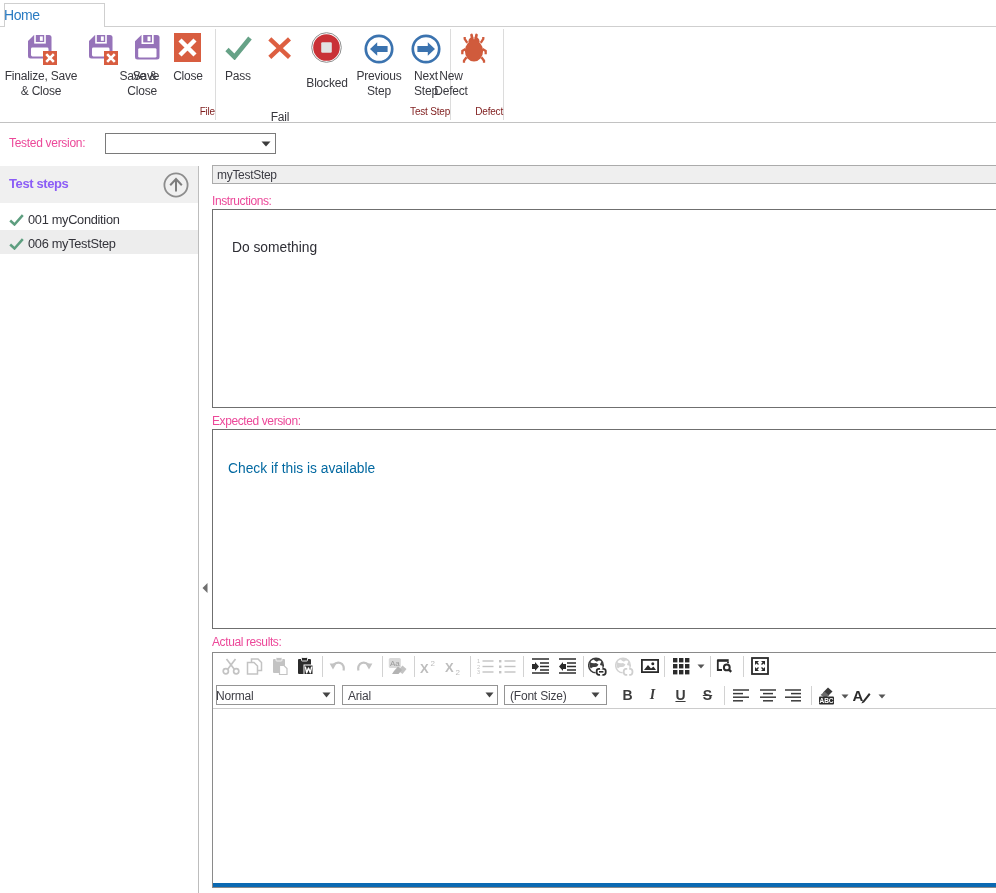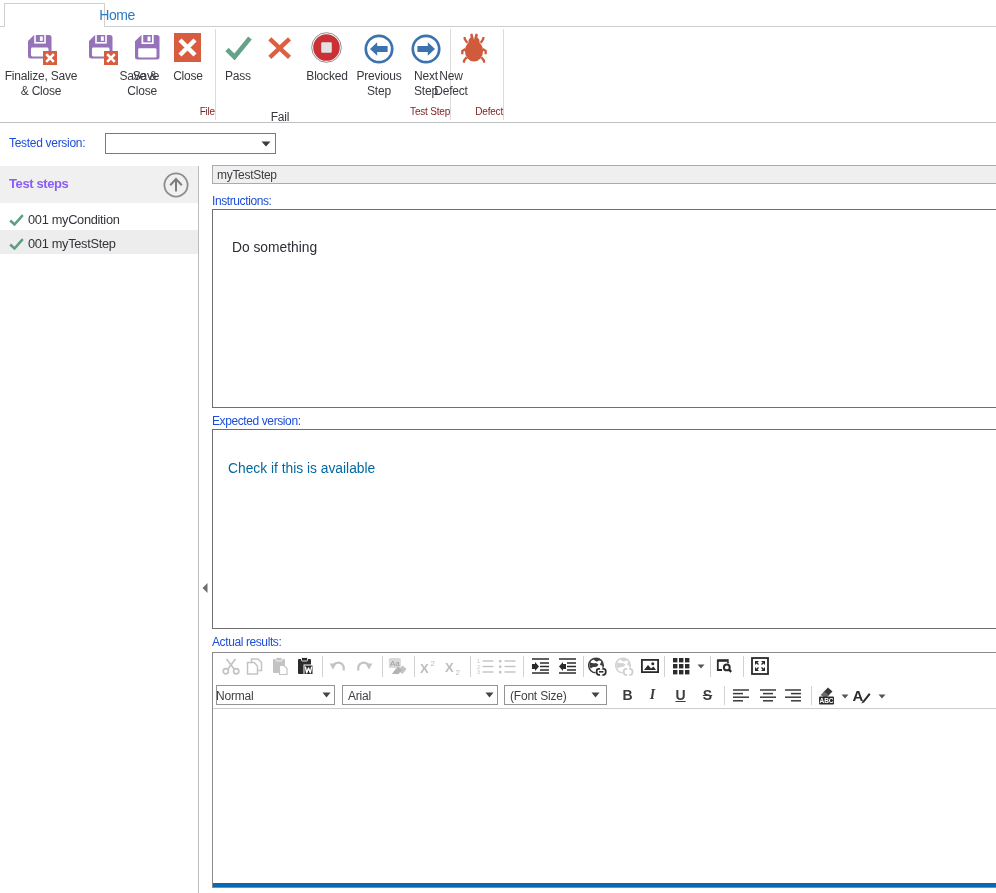--- a/index.html
+++ b/index.html
@@ -1,28 +1,28 @@
 <!DOCTYPE html>
 <html><head>
 <meta charset="utf-8">
 <style>
   html,body{margin:0;padding:0;}
   body{width:996px;height:893px;background:#fff;font-family:"Liberation Sans",sans-serif;position:relative;overflow:hidden;}
   .abs{position:absolute;}
-  .lbl{position:absolute;font-size:12px;color:#1d4ed8;letter-spacing:-0.3px;text-align:right;}
+  .lbl{position:absolute;font-size:12px;color:#ec4899;letter-spacing:-0.3px;text-align:right;}
   .btnlbl{position:absolute;font-size:12px;color:#38383e;text-align:center;line-height:15px;letter-spacing:-0.2px;}
   .grplbl{position:absolute;top:106px;font-size:10px;color:#7f1d1d;text-align:right;letter-spacing:-0.2px;}
   svg{position:absolute;display:block;}
 </style>
 </head>
 <body>
 
 <div class="abs" style="left:0;top:26px;width:996px;height:1px;background:#cfcfcf;"></div>
 <div class="abs" style="left:4px;top:3px;width:101px;height:24px;background:#fff;border:1px solid #cfcfcf;border-bottom:none;box-sizing:border-box;"></div>
-<div class="abs" style="left:4px;top:7px;width:101px;text-align:right;font-size:14px;color:#2a7bc2;letter-spacing:-0.4px;padding-left:30px;">Home</div>
+<div class="abs" style="left:4px;top:7px;width:101px;text-align:left;font-size:14px;color:#2a7bc2;letter-spacing:-0.4px;">Home</div>
 
 <div class="abs" style="left:0;top:121.5px;width:996px;height:1px;background:#c2c2c2;"></div>
 <div class="abs" style="left:215px;top:29px;width:1px;height:91px;background:#dcdcdc;"></div>
 <div class="abs" style="left:450px;top:29px;width:1px;height:91px;background:#dcdcdc;"></div>
 <div class="abs" style="left:503px;top:29px;width:1px;height:91px;background:#dcdcdc;"></div>
 <div class="grplbl" style="left:0;width:215px;">File</div>
 <div class="grplbl" style="left:216px;width:234px;">Test Step</div>
 <div class="grplbl" style="left:451px;width:52px;">Defect</div>
 
 <svg style="left:27px;top:34px;" width="30" height="31" viewBox="0 0 30 31">
@@ -70,21 +70,21 @@
 <svg style="left:268px;top:37px;" width="23" height="22" viewBox="0 0 23 22">
   <path d="M1.8 1.8 L21.5 20.3 M21.5 1.8 L1.8 20.3" stroke="#dd5f41" stroke-width="4.4"></path>
 </svg>
 <div class="btnlbl" style="left:225px;top:69px;width:110px;margin-top:41px;">Fail</div>
 
 <svg style="left:311px;top:32px;" width="31" height="31" viewBox="0 0 31 31">
   <circle cx="15.5" cy="15.5" r="14.8" fill="none" stroke="#8f8f8f" stroke-width="1"></circle>
   <circle cx="15.5" cy="15.5" r="13.3" fill="#c93136"></circle>
   <rect x="10.2" y="10.2" width="10.6" height="10.6" rx="1.2" fill="#e2e2e2"></rect>
 </svg>
-<div class="btnlbl" style="left:272px;top:69px;width:110px;">Blocked</div>
+<div class="btnlbl" style="left:272px;top:76px;width:110px;">Blocked</div>
 
 <svg style="left:364px;top:34px;" width="30" height="30" viewBox="0 0 30 30">
   <circle cx="15" cy="15" r="13.2" fill="none" stroke="#3b73af" stroke-width="2.7"></circle>
   <path d="M6 15 L13.2 8.3 L13.2 12 L23.6 12 L23.6 18 L13.2 18 L13.2 21.7 Z" fill="#3b73af"></path>
 </svg>
 <div class="btnlbl" style="left:324px;top:69px;width:110px;">Previous<br>Step</div>
 
 <svg style="left:411px;top:34px;" width="30" height="30" viewBox="0 0 30 30">
   <circle cx="15" cy="15" r="13.2" fill="none" stroke="#3b73af" stroke-width="2.7"></circle>
   <path d="M24 15 L16.8 8.3 L16.8 12 L6.4 12 L6.4 18 L16.8 18 L16.8 21.7 Z" fill="#3b73af"></path>
@@ -127,21 +127,21 @@
 </svg>
 
 <svg style="left:9px;top:214px;" width="15" height="12" viewBox="0 0 15 12">
     <path d="M1.2 6.5 L5.5 10.5 L13.8 1.2" stroke="#5d9e7f" stroke-width="2.5" fill="none"></path>
   </svg>
 <div class="abs" style="left:28px;top:212px;font-size:12.8px;color:#33333a;letter-spacing:-0.3px;">001 myCondition</div>
 <div class="abs" style="left:0;top:230px;width:198px;height:24px;background:#ededed;"></div>
 <svg style="left:9px;top:238px;" width="15" height="12" viewBox="0 0 15 12">
     <path d="M1.2 6.5 L5.5 10.5 L13.8 1.2" stroke="#5d9e7f" stroke-width="2.5" fill="none"></path>
   </svg>
-<div class="abs" style="left:28px;top:236px;font-size:12.8px;color:#33333a;letter-spacing:-0.3px;">001 myTestStep</div>
+<div class="abs" style="left:28px;top:236px;font-size:12.8px;color:#33333a;letter-spacing:-0.3px;">006 myTestStep</div>
 
 <div class="abs" style="left:198px;top:166px;width:1px;height:727px;background:#bdbdbd;"></div>
 <svg style="left:202px;top:583px;" width="6" height="10" viewBox="0 0 6 10">
     <path d="M5.5 0 L5.5 10 L0.5 5 Z" fill="#6f6f6f"></path>
   </svg>
 
 <div class="abs" style="left:212px;top:165px;width:785px;height:19px;background:#efefef;border:1px solid #ababab;box-sizing:border-box;"></div>
 <div class="abs" style="left:217px;top:168px;font-size:12px;color:#3c3c44;letter-spacing:-0.3px;">myTestStep</div>
 
 <div class="lbl" style="left:212px;top:194px;letter-spacing:-0.4px;">Instructions:</div>

